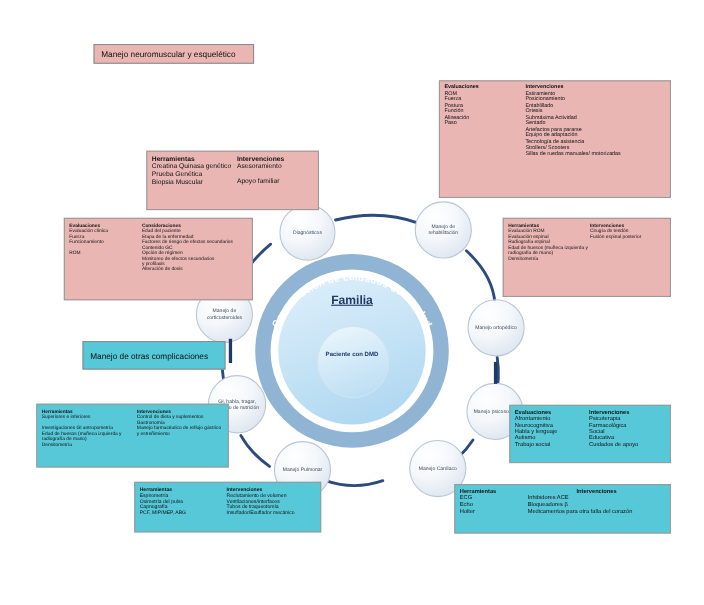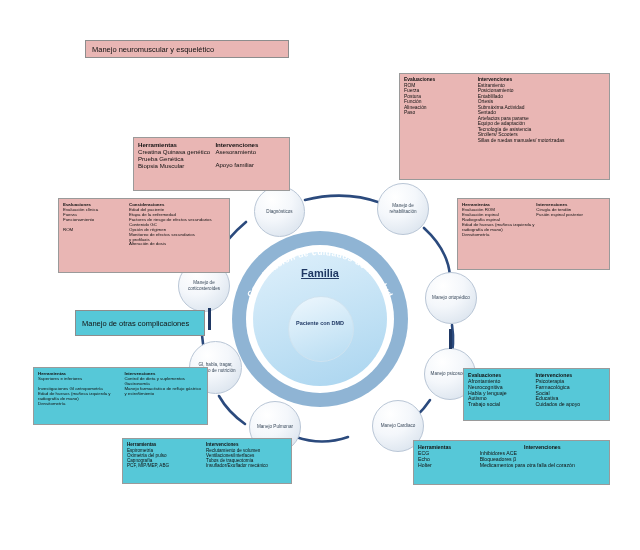--- a/index.html
+++ b/index.html
@@ -102,21 +102,21 @@
   <div class="node" style="left:249px;top:401px;width:52px;height:52px;">
     <span>Manejo Pulmonar</span>
   </div>
   <div class="node" style="left:189px;top:341px;width:53px;height:53px;">
     <span>GI, habla, tragar, manejo de nutrición</span>
   </div>
   <div class="node" style="left:178px;top:260px;width:52px;height:52px;">
     <span>Manejo de corticosteroides</span>
   </div>
 
-  <div class="banner pink" style="left:85px;top:40px;width:204px;height:18px;">
+  <div class="banner pink" style="left:85px;top:40px;width:146px;height:18px;">
     <span style="font-size:7.5px;color:#111;">Manejo neuromuscular y esquelético</span>
   </div>
   <div class="banner teal" style="left:75px;top:310px;width:130px;height:26px;">
     <span style="font-size:7.5px;color:#111;">Manejo de otras complicaciones</span>
   </div>
   <div class="leader" style="left:208px;top:308px;width:2.5px;height:22px;"></div>
   <div class="leader" style="left:449px;top:329px;width:2.5px;height:20px;"></div>
 
   <div class="box pink" style="left:399px;top:73px;width:211px;height:107px;font-size:4.9px;color:#111;">
     <div class="col" style="width:74px;">

